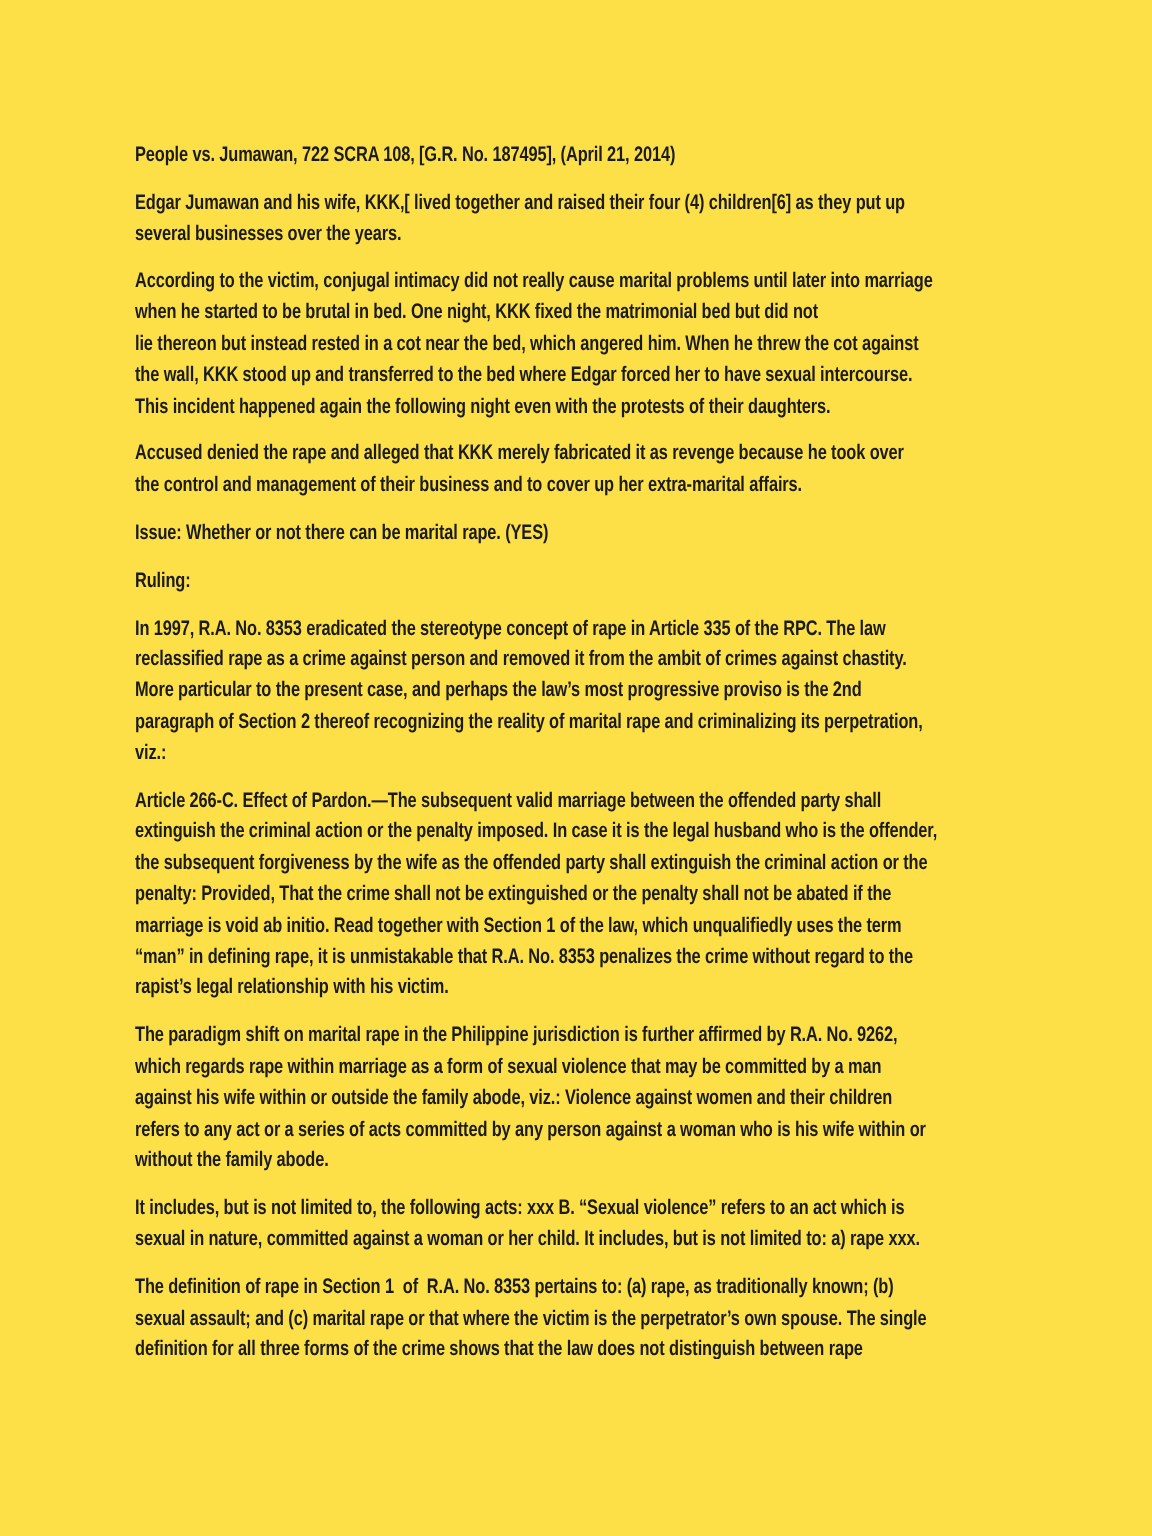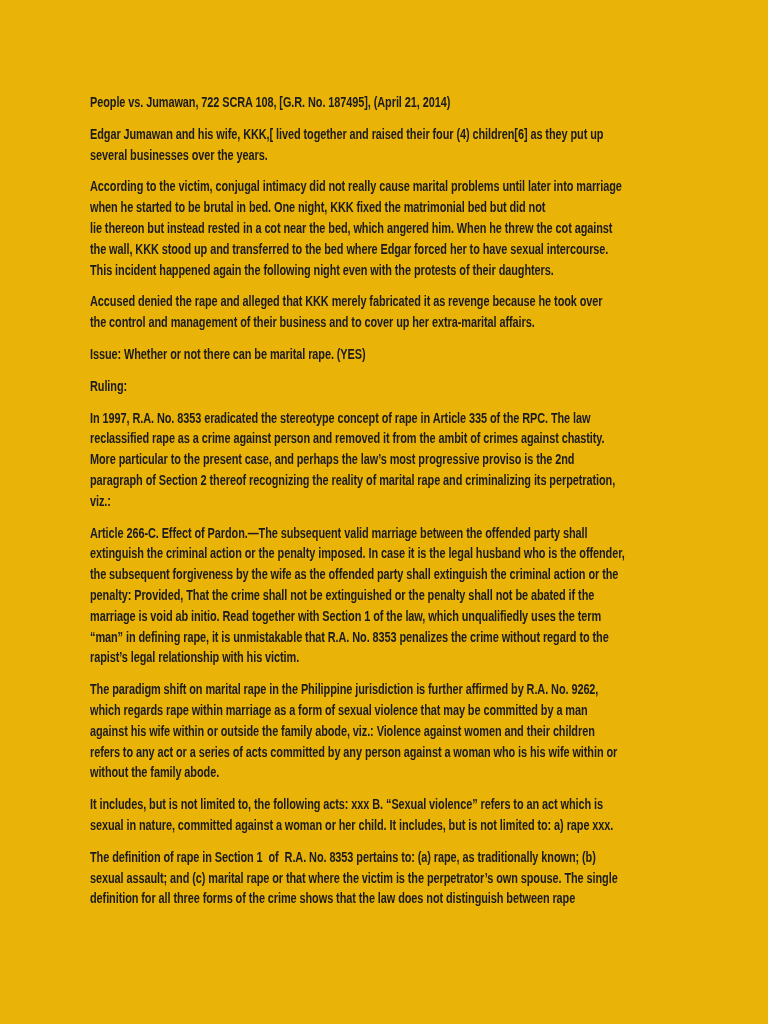--- a/index.html
+++ b/index.html
@@ -12,21 +12,21 @@
     height: 1024px;
     position: relative;
     overflow: hidden;
     font-family: "Liberation Sans", sans-serif;
   }
   .page {
     position: absolute;
     left: 0; top: 0;
     width: 768px;
     height: 1024px;
-    background: #eab308;
+    background: #fde047;
   }
   
   .doc-text {
     position: absolute;
     left: 90px;
     top: 92px;
     width: 790px;
     color: #1b1b1b;
     font-size: 14px;
     font-weight: 700;

